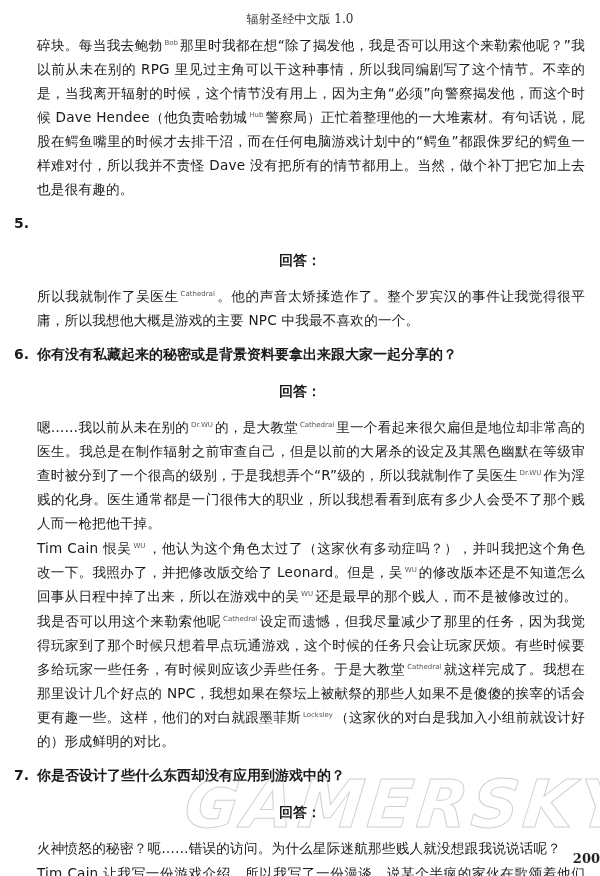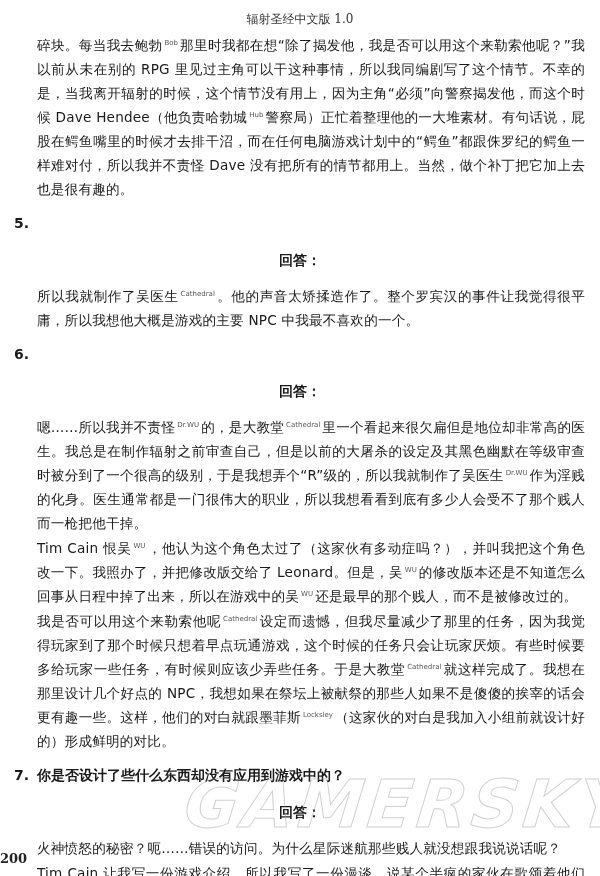--- a/index.html
+++ b/index.html
@@ -26,21 +26,21 @@
     }
     .question {
       display: flex; font-weight: bold; font-size: 14px; line-height: 24px;
       margin: 10px 0 13px 0;
     }
     .question .num { width: 23px; flex: none; }
     .answer-label {
       font-weight: bold; font-size: 14px; line-height: 24px; margin: 0 0 12px 0; text-align: center;
     }
     .page-number {
-      position: absolute; top: 851px; left: 0; width: 600px; text-align: left;
+      position: absolute; top: 851px; left: 0; width: 600px; text-align: right;
       font-family: "DejaVu Serif", "Liberation Serif", serif;
       font-size: 13px; font-weight: bold; color: #222;
     }
     .watermark {
       position: absolute; left: 185px; top: 770px;
       font-family: "DejaVu Sans", sans-serif; font-weight: bold; font-style: italic;
       font-size: 66px; letter-spacing: 4px; line-height: 70px;
       color: transparent; -webkit-text-stroke: 1px rgba(150,150,150,0.45);
       pointer-events: none; transform: skewX(-6deg);
     }
@@ -56,23 +56,24 @@
     <p class="para"><span>碎块。每当我去鲍勃</span><sup class="gloss">Bob</sup><span>那里时我都在想“除了揭发他，我是否可以用这个来勒索他呢？”我以前从未在别的 RPG 里见过主角可以干这种事情，所以我同编剧写了这个情节。不幸的是，当我离开辐射的时候，这个情节没有用上，因为主角“必须”向警察揭发他，而这个时候 Dave Hendee（他负责哈勃城</span><sup class="gloss">Hub</sup><span>警察局）正忙着整理他的一大堆素材。有句话说，屁股在鳄鱼嘴里的时候才去排干沼，而在任何电脑游戏计划中的“鳄鱼”都跟侏罗纪的鳄鱼一样难对付，所以我并不责怪 Dave 没有把所有的情节都用上。当然，做个补丁把它加上去也是很有趣的。</span></p>
 
     <div class="question">
       <span class="num">5.</span>
     </div>
     <div class="answer-label">回答：</div>
     <p class="para"><span>所以我就制作了吴医生</span><sup class="gloss">Cathedral</sup><span>。他的声音太矫揉造作了。整个罗宾汉的事件让我觉得很平庸，所以我想他大概是游戏的主要 NPC 中我最不喜欢的一个。</span></p>
 
     <div class="question">
       <span class="num">6.</span>
+      <span>你有没有私藏起来的秘密或是背景资料要拿出来跟大家一起分享的？</span>
     </div>
     <div class="answer-label">回答：</div>
-    <p class="para"><span>嗯……所以我并不责怪</span><sup class="gloss">Dr.WU</sup><span>的，是大教堂</span><sup class="gloss">Cathedral</sup><span>里一个看起来很欠扁但是地位却非常高的医生。我总是在制作辐射之前审查自己，但是以前的大屠杀的设定及其黑色幽默在等级审查时被分到了一个很高的级别，于是我想弄个“R”级的，所以我就制作了吴医生</span><sup class="gloss">Dr.WU</sup><span>作为淫贱的化身。医生通常都是一门很伟大的职业，所以我想看看到底有多少人会受不了那个贱人而一枪把他干掉。</span></p>
+    <p class="para"><span>嗯……我以前从未在别的</span><sup class="gloss">Dr.WU</sup><span>的，是大教堂</span><sup class="gloss">Cathedral</sup><span>里一个看起来很欠扁但是地位却非常高的医生。我总是在制作辐射之前审查自己，但是以前的大屠杀的设定及其黑色幽默在等级审查时被分到了一个很高的级别，于是我想弄个“R”级的，所以我就制作了吴医生</span><sup class="gloss">Dr.WU</sup><span>作为淫贱的化身。医生通常都是一门很伟大的职业，所以我想看看到底有多少人会受不了那个贱人而一枪把他干掉。</span></p>
     <p class="para"><span>Tim Cain 恨吴</span><sup class="gloss">WU</sup><span>，他认为这个角色太过了（这家伙有多动症吗？），并叫我把这个角色改一下。我照办了，并把修改版交给了 Leonard。但是，吴</span><sup class="gloss">WU</sup><span>的修改版本还是不知道怎么回事从日程中掉了出来，所以在游戏中的吴</span><sup class="gloss">WU</sup><span>还是最早的那个贱人，而不是被修改过的。</span></p>
     <p class="para"><span>我是否可以用这个来勒索他呢</span><sup class="gloss">Cathedral</sup><span>设定而遗憾，但我尽量减少了那里的任务，因为我觉得玩家到了那个时候只想着早点玩通游戏，这个时候的任务只会让玩家厌烦。有些时候要多给玩家一些任务，有时候则应该少弄些任务。于是大教堂</span><sup class="gloss">Cathedral</sup><span>就这样完成了。我想在那里设计几个好点的 NPC，我想如果在祭坛上被献祭的那些人如果不是傻傻的挨宰的话会更有趣一些。这样，他们的对白就跟墨菲斯</span><sup class="gloss">Locksley</sup><span>（这家伙的对白是我加入小组前就设计好的）形成鲜明的对比。</span></p>
 
     <div class="question">
       <span class="num">7.</span>
       <span>你是否设计了些什么东西却没有应用到游戏中的？</span>
     </div>
     <div class="answer-label">回答：</div>
     <p class="para"><span>火神愤怒的秘密？呃……错误的访问。为什么星际迷航那些贱人就没想跟我说说话呢？</span></p>
     <p class="para"><span>Tim Cain 让我写一份游戏介绍，所以我写了一份漫谈，说某个半疯的家伙在歌颂着他们的祖先，同时诅咒着他为什么生活在一个双头牛</span></p>

